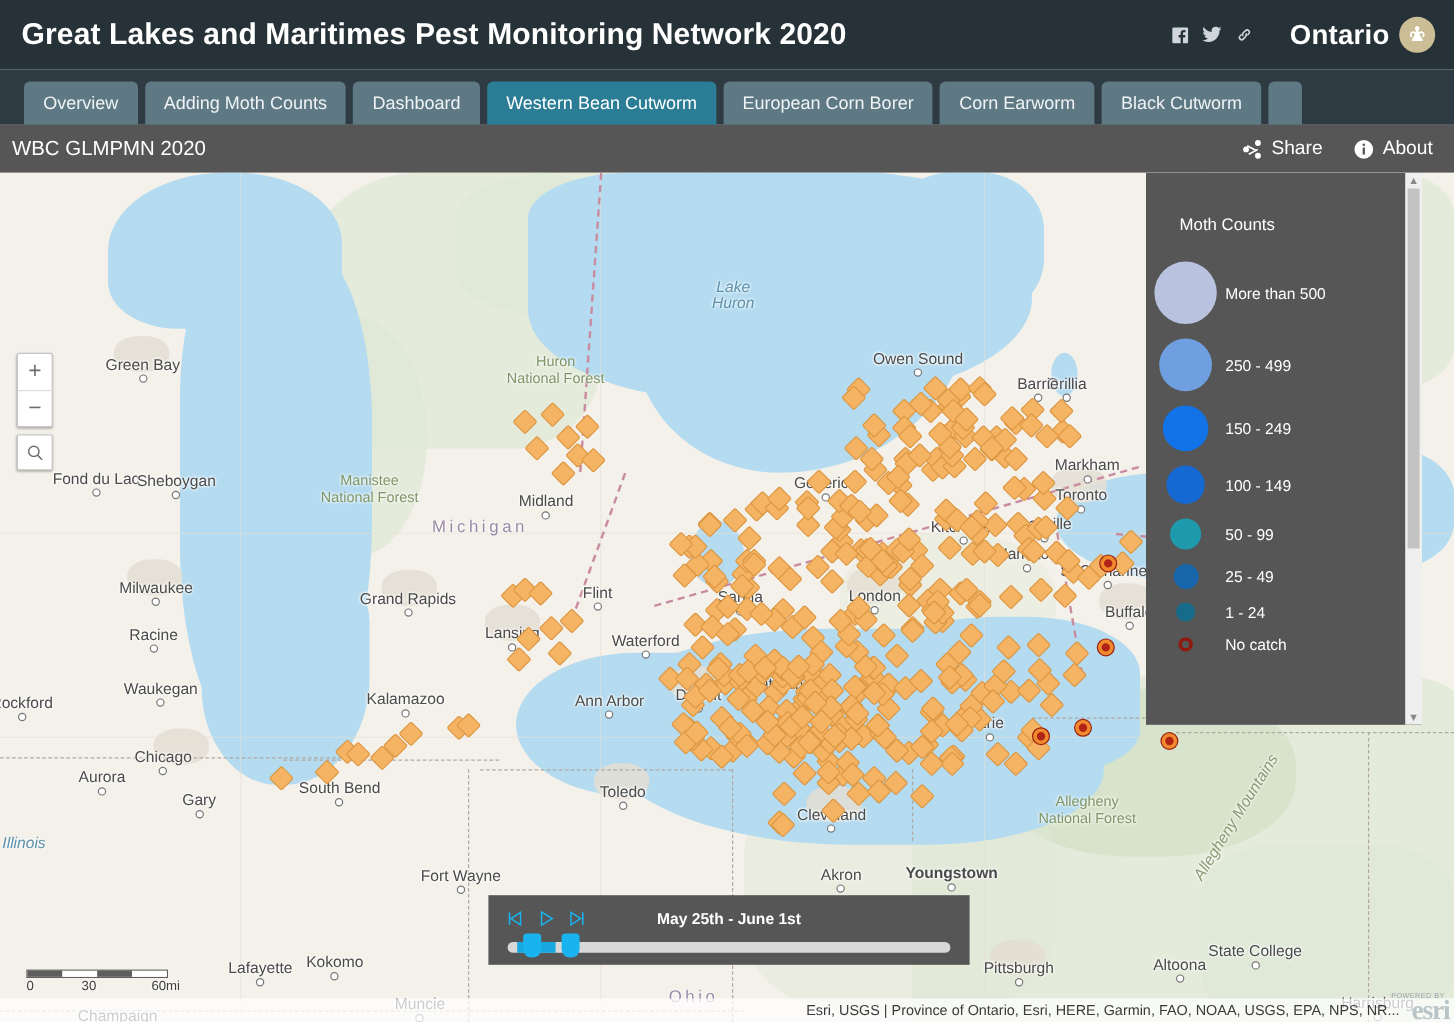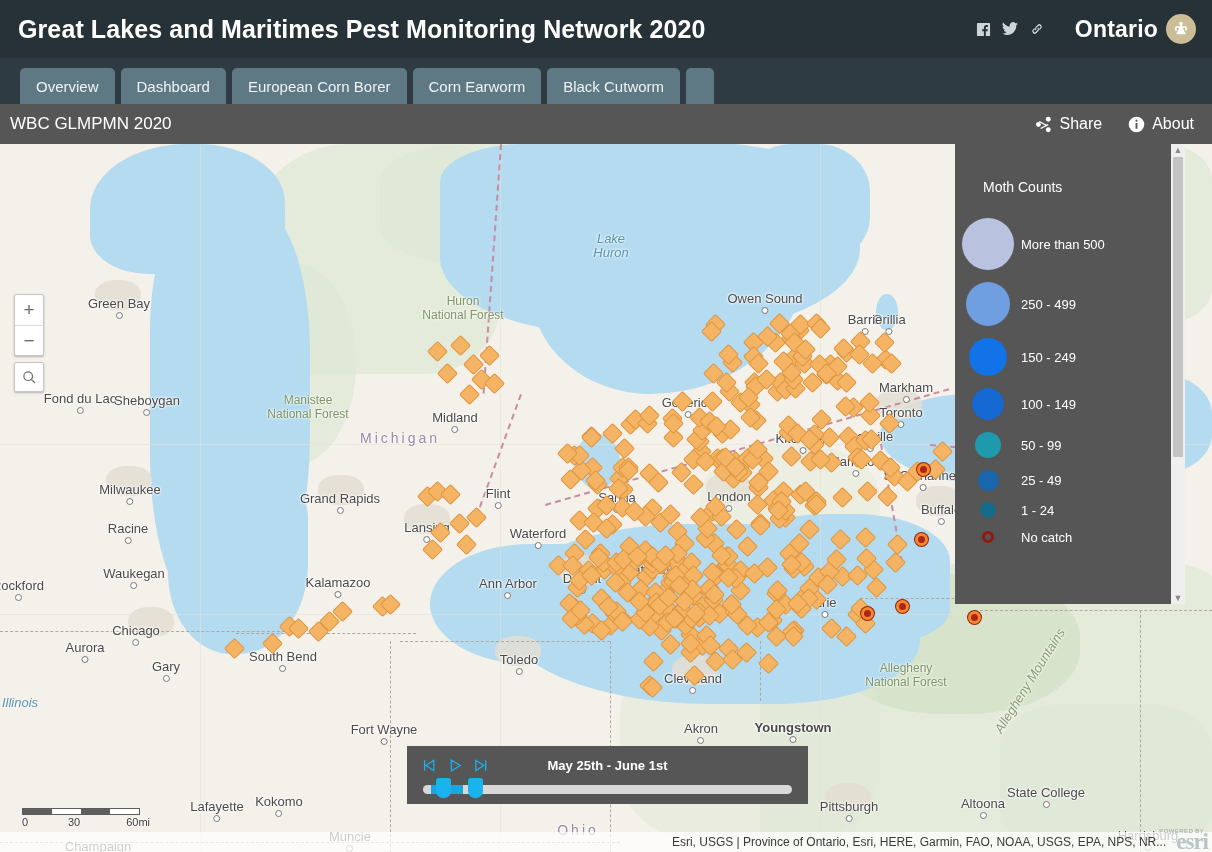--- a/index.html
+++ b/index.html
@@ -208,21 +208,27 @@
         </span>
       </div>
     </div>
   </div>
 
   <div class="tabbar">
     <div class="tab">
         <span>Overview</span>
       </div>
     <div class="tab">
+        <span>Adding Moth Counts</span>
+      </div>
+    <div class="tab">
         <span>Dashboard</span>
+      </div>
+    <div class="tab active">
+        <span>Western Bean Cutworm</span>
       </div>
     <div class="tab">
         <span>European Corn Borer</span>
       </div>
     <div class="tab">
         <span>Corn Earworm</span>
       </div>
     <div class="tab">
         <span>Black Cutworm</span>
       </div>

